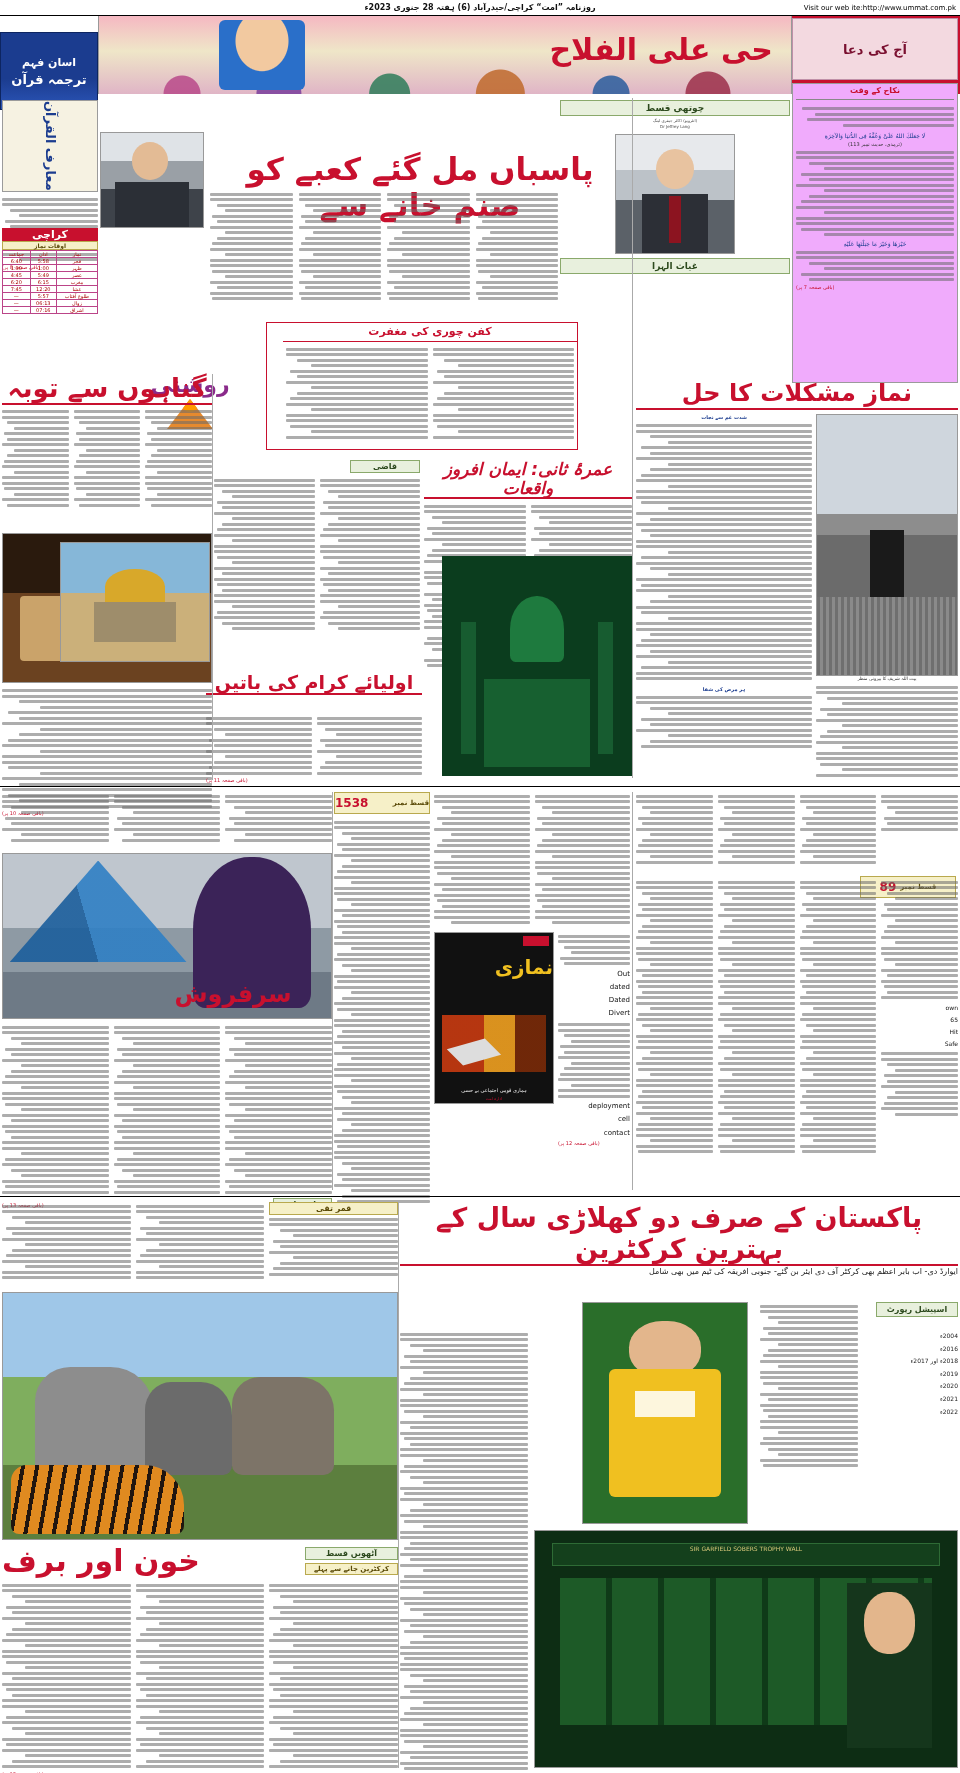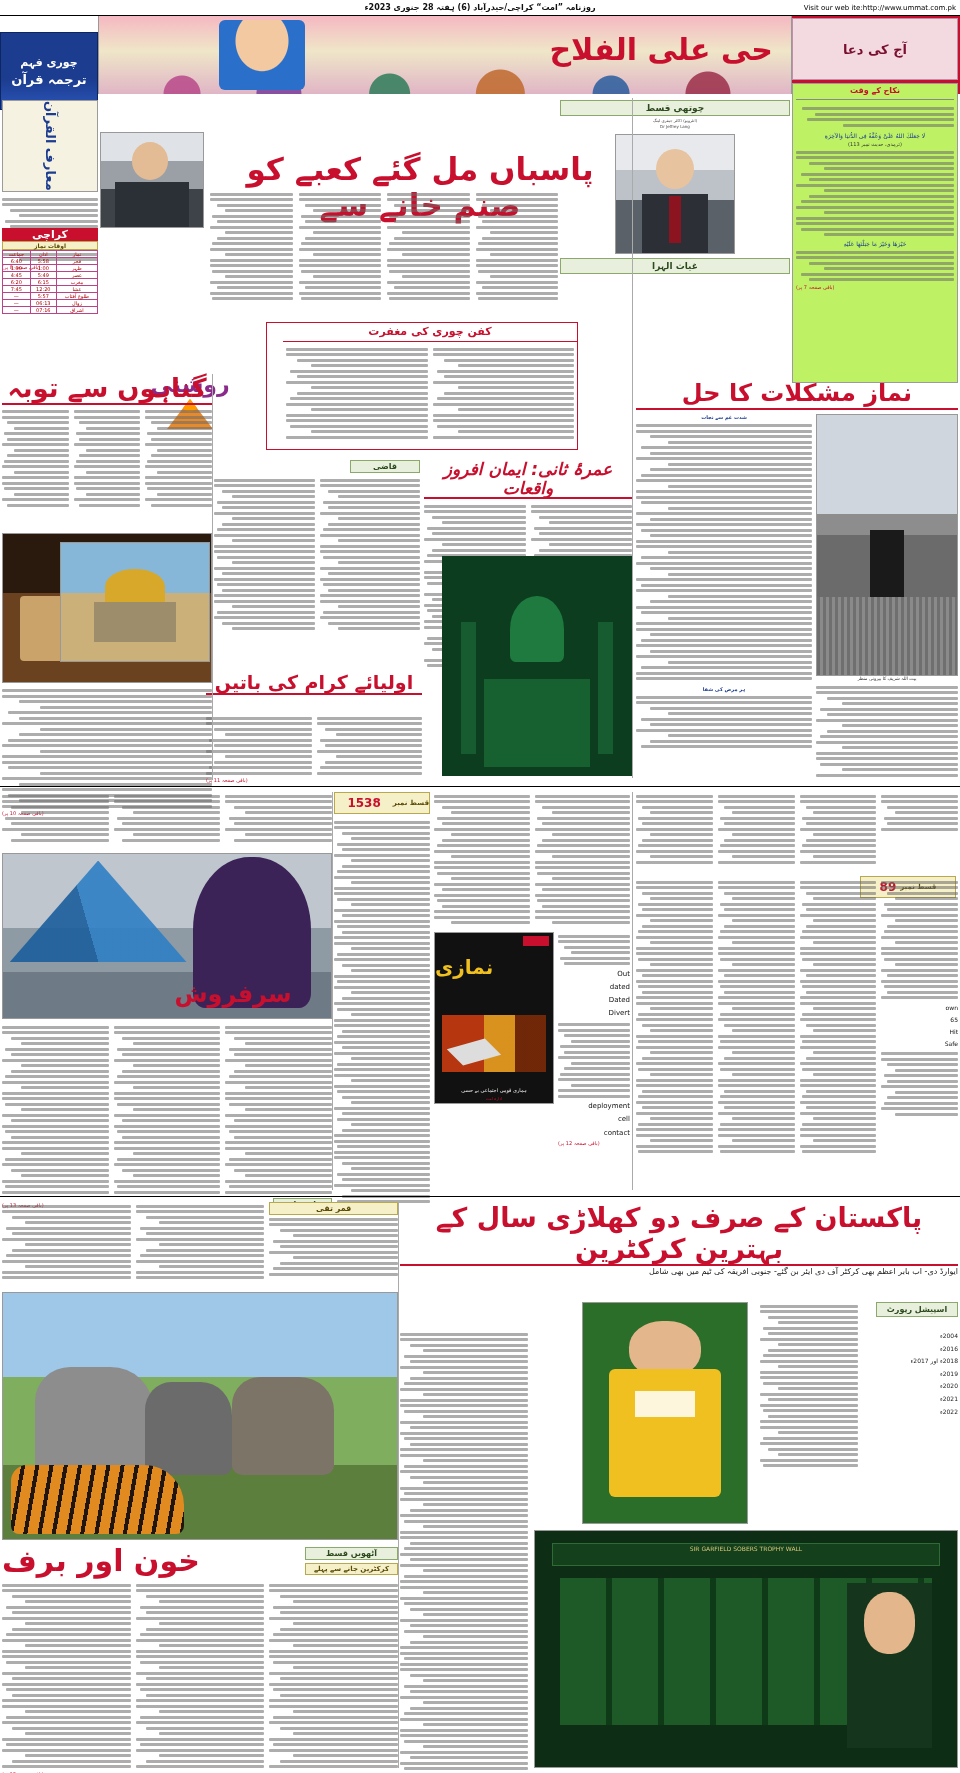--- a/index.html
+++ b/index.html
@@ -8,21 +8,21 @@
     width:960px; height:1773px;
     background:#ffffff;
     font-family:"DejaVu Sans", sans-serif;
     color:#111;
     overflow:hidden;
   }
   .page { position:relative; width:960px; height:1773px; }
 
   
   .urdu { direction:rtl; text-align:right; font-family:"DejaVu Sans", sans-serif; }
-  .box { border:1px solid #9b9b9b; background:#bef264; }
+  .box { border:1px solid #9b9b9b; background:#f0abfc; }
   .tiny { font-size:5px; line-height:1.5; color:#333; }
   .micro { font-size:4px; line-height:1.45; color:#444; }
 
   
   .lines { overflow:hidden; }
   .lines i {
     display:block; height:3px; margin:2.5px 0; background:#6a6a6a; opacity:.55; border-radius:1px;
   }
   .lines i:nth-child(3n){ width:92%; }
   .lines i:nth-child(4n){ width:82%; }
@@ -106,21 +106,21 @@
 
 <div class="page">
 
   <div class="topbar">
     <div class="center urdu">روزنامہ ”امت“ کراچی/حیدرآباد (6) ہفتہ 28 جنوری 2023ء</div>
     <div class="right">Visit our web ite:http://www.ummat.com.pk</div>
   </div>
 
   <div class="masthead">
     <div class="quran-badge">
-      <div class="t1 urdu">چوری فہم</div>
+      <div class="t1 urdu">اسان فہم</div>
       <div class="t2 urdu">ترجمہ قرآن</div>
     </div>
 
     <div class="banner">
       <div class="mosque"></div>
       <div class="man"></div>
       <div class="hayya urdu">حی علی الفلاح</div>
     </div>
 
     <div class="nameplate">
@@ -959,21 +959,21 @@
           <i></i>
       </div>
     </div>
     <div style="display:flex; justify-content:space-between; align-items:center; margin-top:2px;">
       <div class="sig urdu">(باقی صفحہ 13 پر)</div>
       <div class="greenhead urdu" style="font-size:8px; padding:1px 6px;">عباس ثاقب</div>
     </div>
   </div>
 
   <div class="col" style="left:334px; top:792px; width:96px; height:22px;">
-    <div class="yellowhead" style="display:flex; align-items:center; justify-content:flex-end; height:22px; gap:12px;">
+    <div class="yellowhead" style="display:flex; align-items:center; justify-content:space-between; height:22px; gap:12px;">
       <span style="font-size:12px; color:#c8102e; font-weight:bold;">1538</span>
       <span class="urdu" style="font-size:7px;">قسط نمبر</span>
     </div>
   </div>
 
   <div class="col" style="left:334px; top:818px; width:96px; height:372px;">
     <div class="lines rtl">
       <i></i>
         <i></i>
         <i></i>
@@ -1043,21 +1043,21 @@
         <i></i>
         <i></i>
         <i></i>
         <i></i>
     </div>
   </div>
 
   <div class="col" style="left:434px; top:932px; width:120px; height:172px;">
     <div class="imgbox" style="height:100%; background:linear-gradient(180deg,#111 0 100%);">
       <div style="position:absolute; right:4px; top:3px; width:26px; height:10px; background:#c8102e;"></div>
-      <div class="urdu" style="position:absolute; left:0; right:0; top:22px; text-align:left; font-size:20px; color:#f0c020; font-weight:bold;">نمازی</div>
+      <div class="urdu" style="position:absolute; left:0; right:0; top:22px; text-align:right; font-size:20px; color:#f0c020; font-weight:bold;">نمازی</div>
       <div style="position:absolute; left:6%; top:48%; width:88%; height:34%;
                   background:linear-gradient(90deg,#c83a10 0 40%, #f0a020 40% 70%, #7a2a08 70% 100%); opacity:.9;"></div>
       <div style="position:absolute; left:10%; top:62%; width:46%; height:16%; background:#ddd; clip-path:polygon(0 40%,70% 0,100% 60%,30% 100%);"></div>
       <div class="urdu" style="position:absolute; left:0; right:0; bottom:10px; text-align:center; font-size:5px; color:#eee;">ہماری قومی اجتماعی بے حسی</div>
       <div class="urdu" style="position:absolute; left:0; right:0; bottom:2px; text-align:center; font-size:4px; color:#c8102e;">ادارہ امت</div>
     </div>
   </div>
 
   <div class="col" style="left:434px; top:792px; width:196px; height:136px;">
     <div style="display:flex; gap:5px;">

